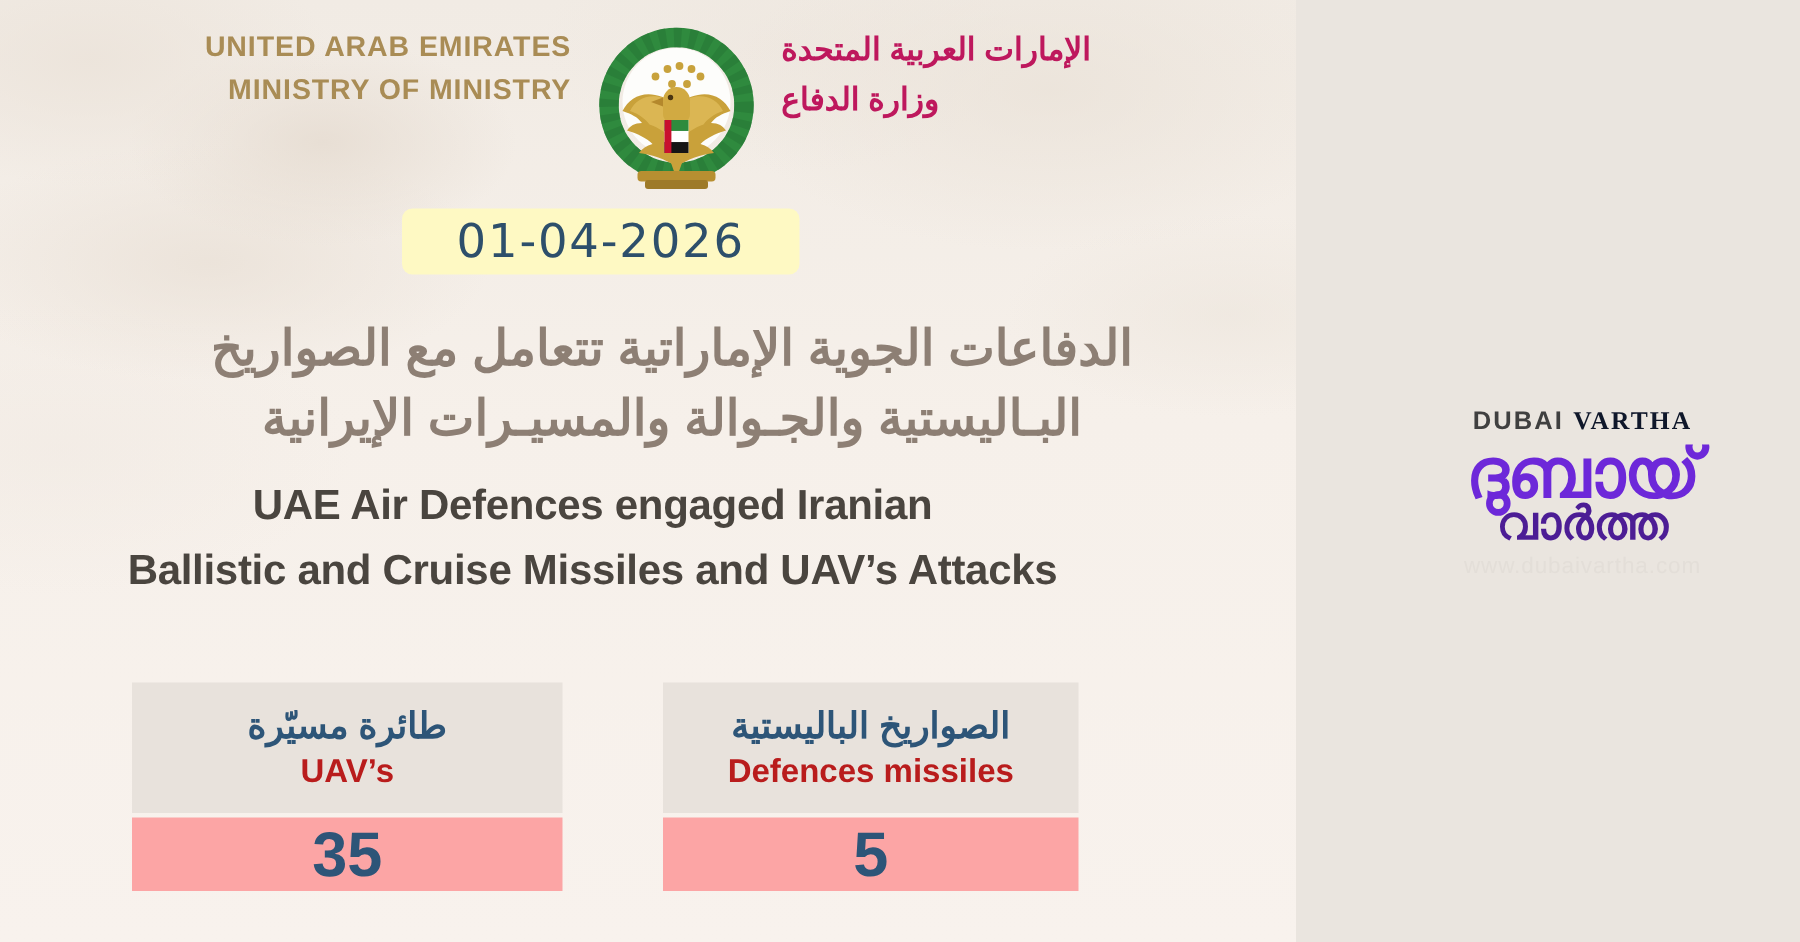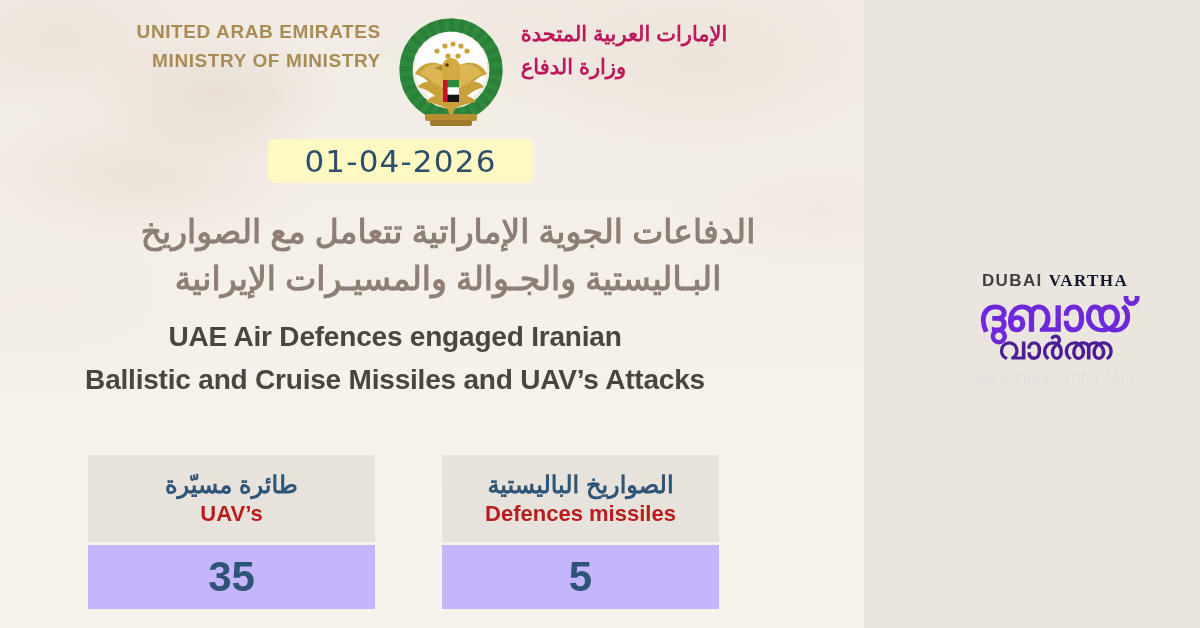--- a/index.html
+++ b/index.html
@@ -167,22 +167,22 @@
     font-size: 24px;
     line-height: 1.18;
   }
   .card-head .en {
     color: #b91c1c;
     font-weight: bold;
     font-size: 22px;
     line-height: 1.15;
   }
   .card-value {
-    background: #c4b5fd;
-    height: 64px;
+    background: #fca5a5;
+    height: 49px;
     margin-top: 3px;
     display: flex;
     align-items: center;
     justify-content: center;
     color: #2d5578;
     font-weight: bold;
     font-size: 42px;
     line-height: 1;
   }
 

